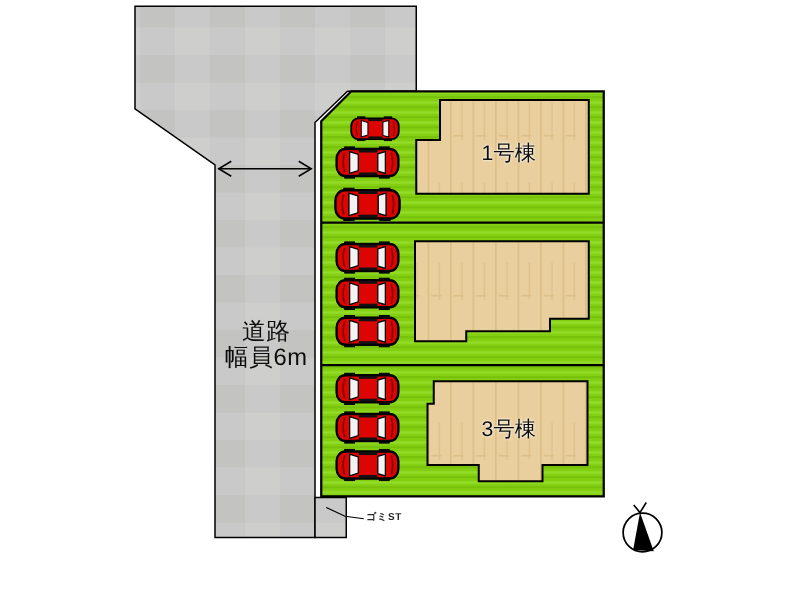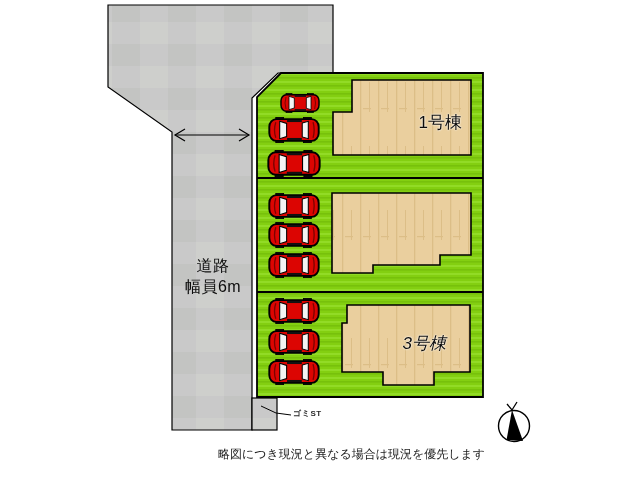--- a/index.html
+++ b/index.html
@@ -18,29 +18,29 @@
   .grass-dark{fill:var(--grass_dark);}
   .road-base{fill:var(--road_base);}
   .road-light{fill:var(--road_light);}
   .road-dark{fill:var(--road_dark);}
   .house-base{fill:var(--house_base);}
   .house-grain{fill:var(--house_grain);}
   .car-body{fill:var(--car_red);}
   .lbl{position:absolute;color:#0d0d0d;white-space:nowrap;}
   .road-label{
     left:175px;top:255px;width:76px;text-align:center;
-    font-size:16px;line-height:21px;letter-spacing:0.5px;
+    font-size:19px;line-height:21px;letter-spacing:0.5px;
   }
   .bldg-label{
-    width:110px;text-align:right;font-size:17px;font-weight:500;
+    width:110px;text-align:center;font-size:17px;font-weight:500;
     text-shadow:0 0 2px rgba(255,255,255,.85),0 0 2px rgba(255,255,255,.85);
   }
   #bldg1{left:352px;top:111px;}
   #bldg2{left:342px;top:223px;}
-  #bldg3{left:336px;top:332px;font-style:italic;}
+  #bldg3{left:352px;top:332px;}
   .gomi-label{left:293px;top:408px;font-size:8px;color:#2a2a2a;letter-spacing:0.5px;font-weight:bold;}
   .disclaimer{left:218px;top:446px;font-size:12px;color:#1a1a1a;letter-spacing:0px;}
 </style>
 </head>
 <body>
 
 <div id="canvas">
 
   <svg id="drawing" width="640" height="480" viewBox="0 0 640 480">
     <defs>
@@ -146,14 +146,13 @@
   <div class="lbl road-label">
     <span>道路</span><br>
     <span>幅員6m</span>
   </div>
 
   <div id="bldg1" class="lbl bldg-label">1号棟</div>
   <div id="bldg3" class="lbl bldg-label">3号棟</div>
 
   <div class="lbl gomi-label">ゴミST</div>
 
-  <div class="lbl disclaimer">略図につき現況と異なる場合は現況を優先します</div>
 </div>
 
 </body></html>

